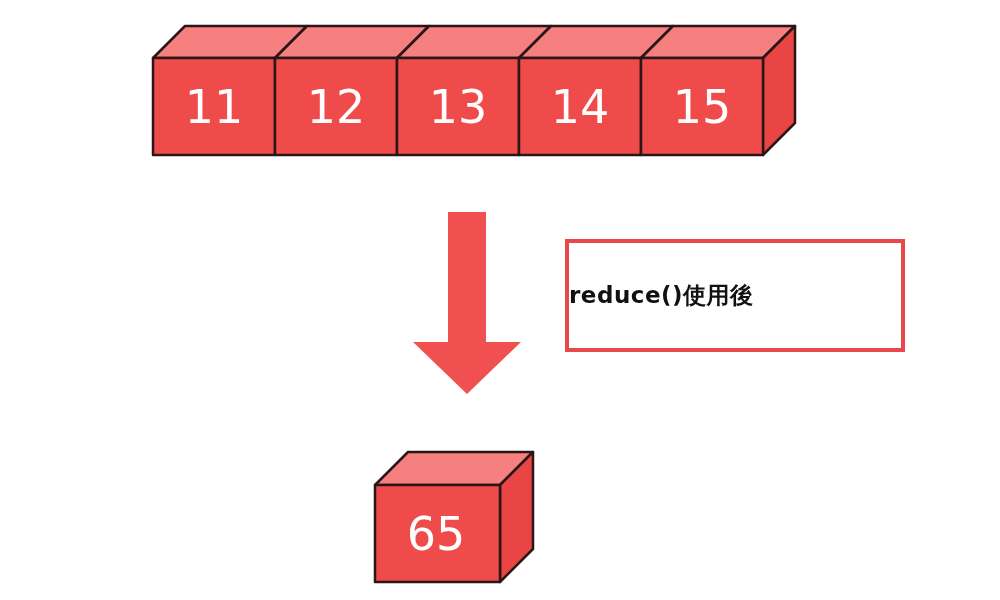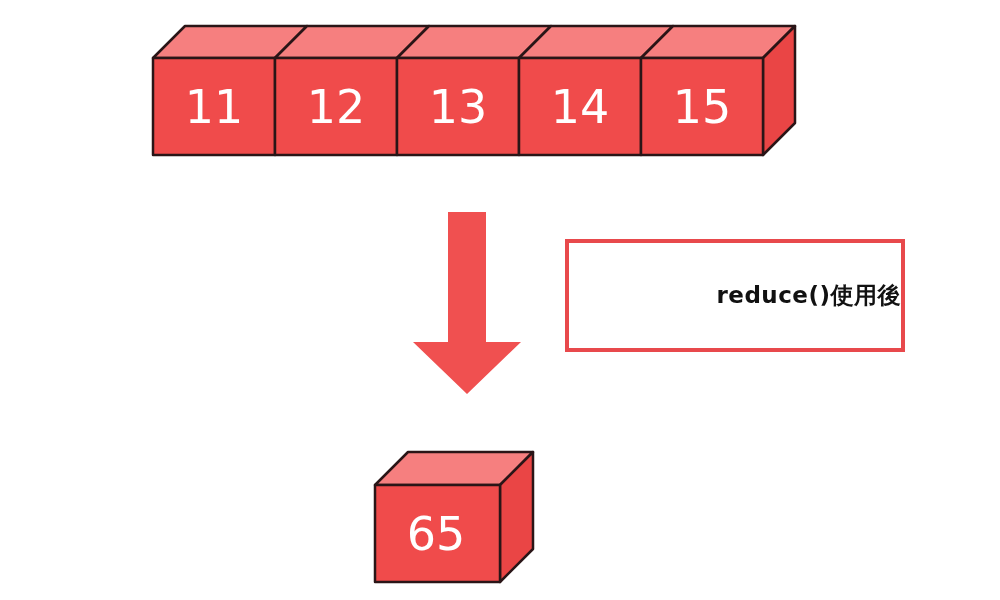--- a/index.html
+++ b/index.html
@@ -37,21 +37,21 @@
     position: absolute;
     left: 565px;
     top: 239px;
     width: 340px;
     height: 113px;
     box-sizing: border-box;
     border: 4px solid #e8494c;
     background: #ffffff;
     display: flex;
     align-items: center;
-    justify-content: flex-end;
+    justify-content: flex-start;
   }
   .label-text {
     color: #111111;
     font-size: 23px;
     font-weight: bold;
     letter-spacing: 0.5px;
     white-space: nowrap;
   }
 </style>
 </head>

